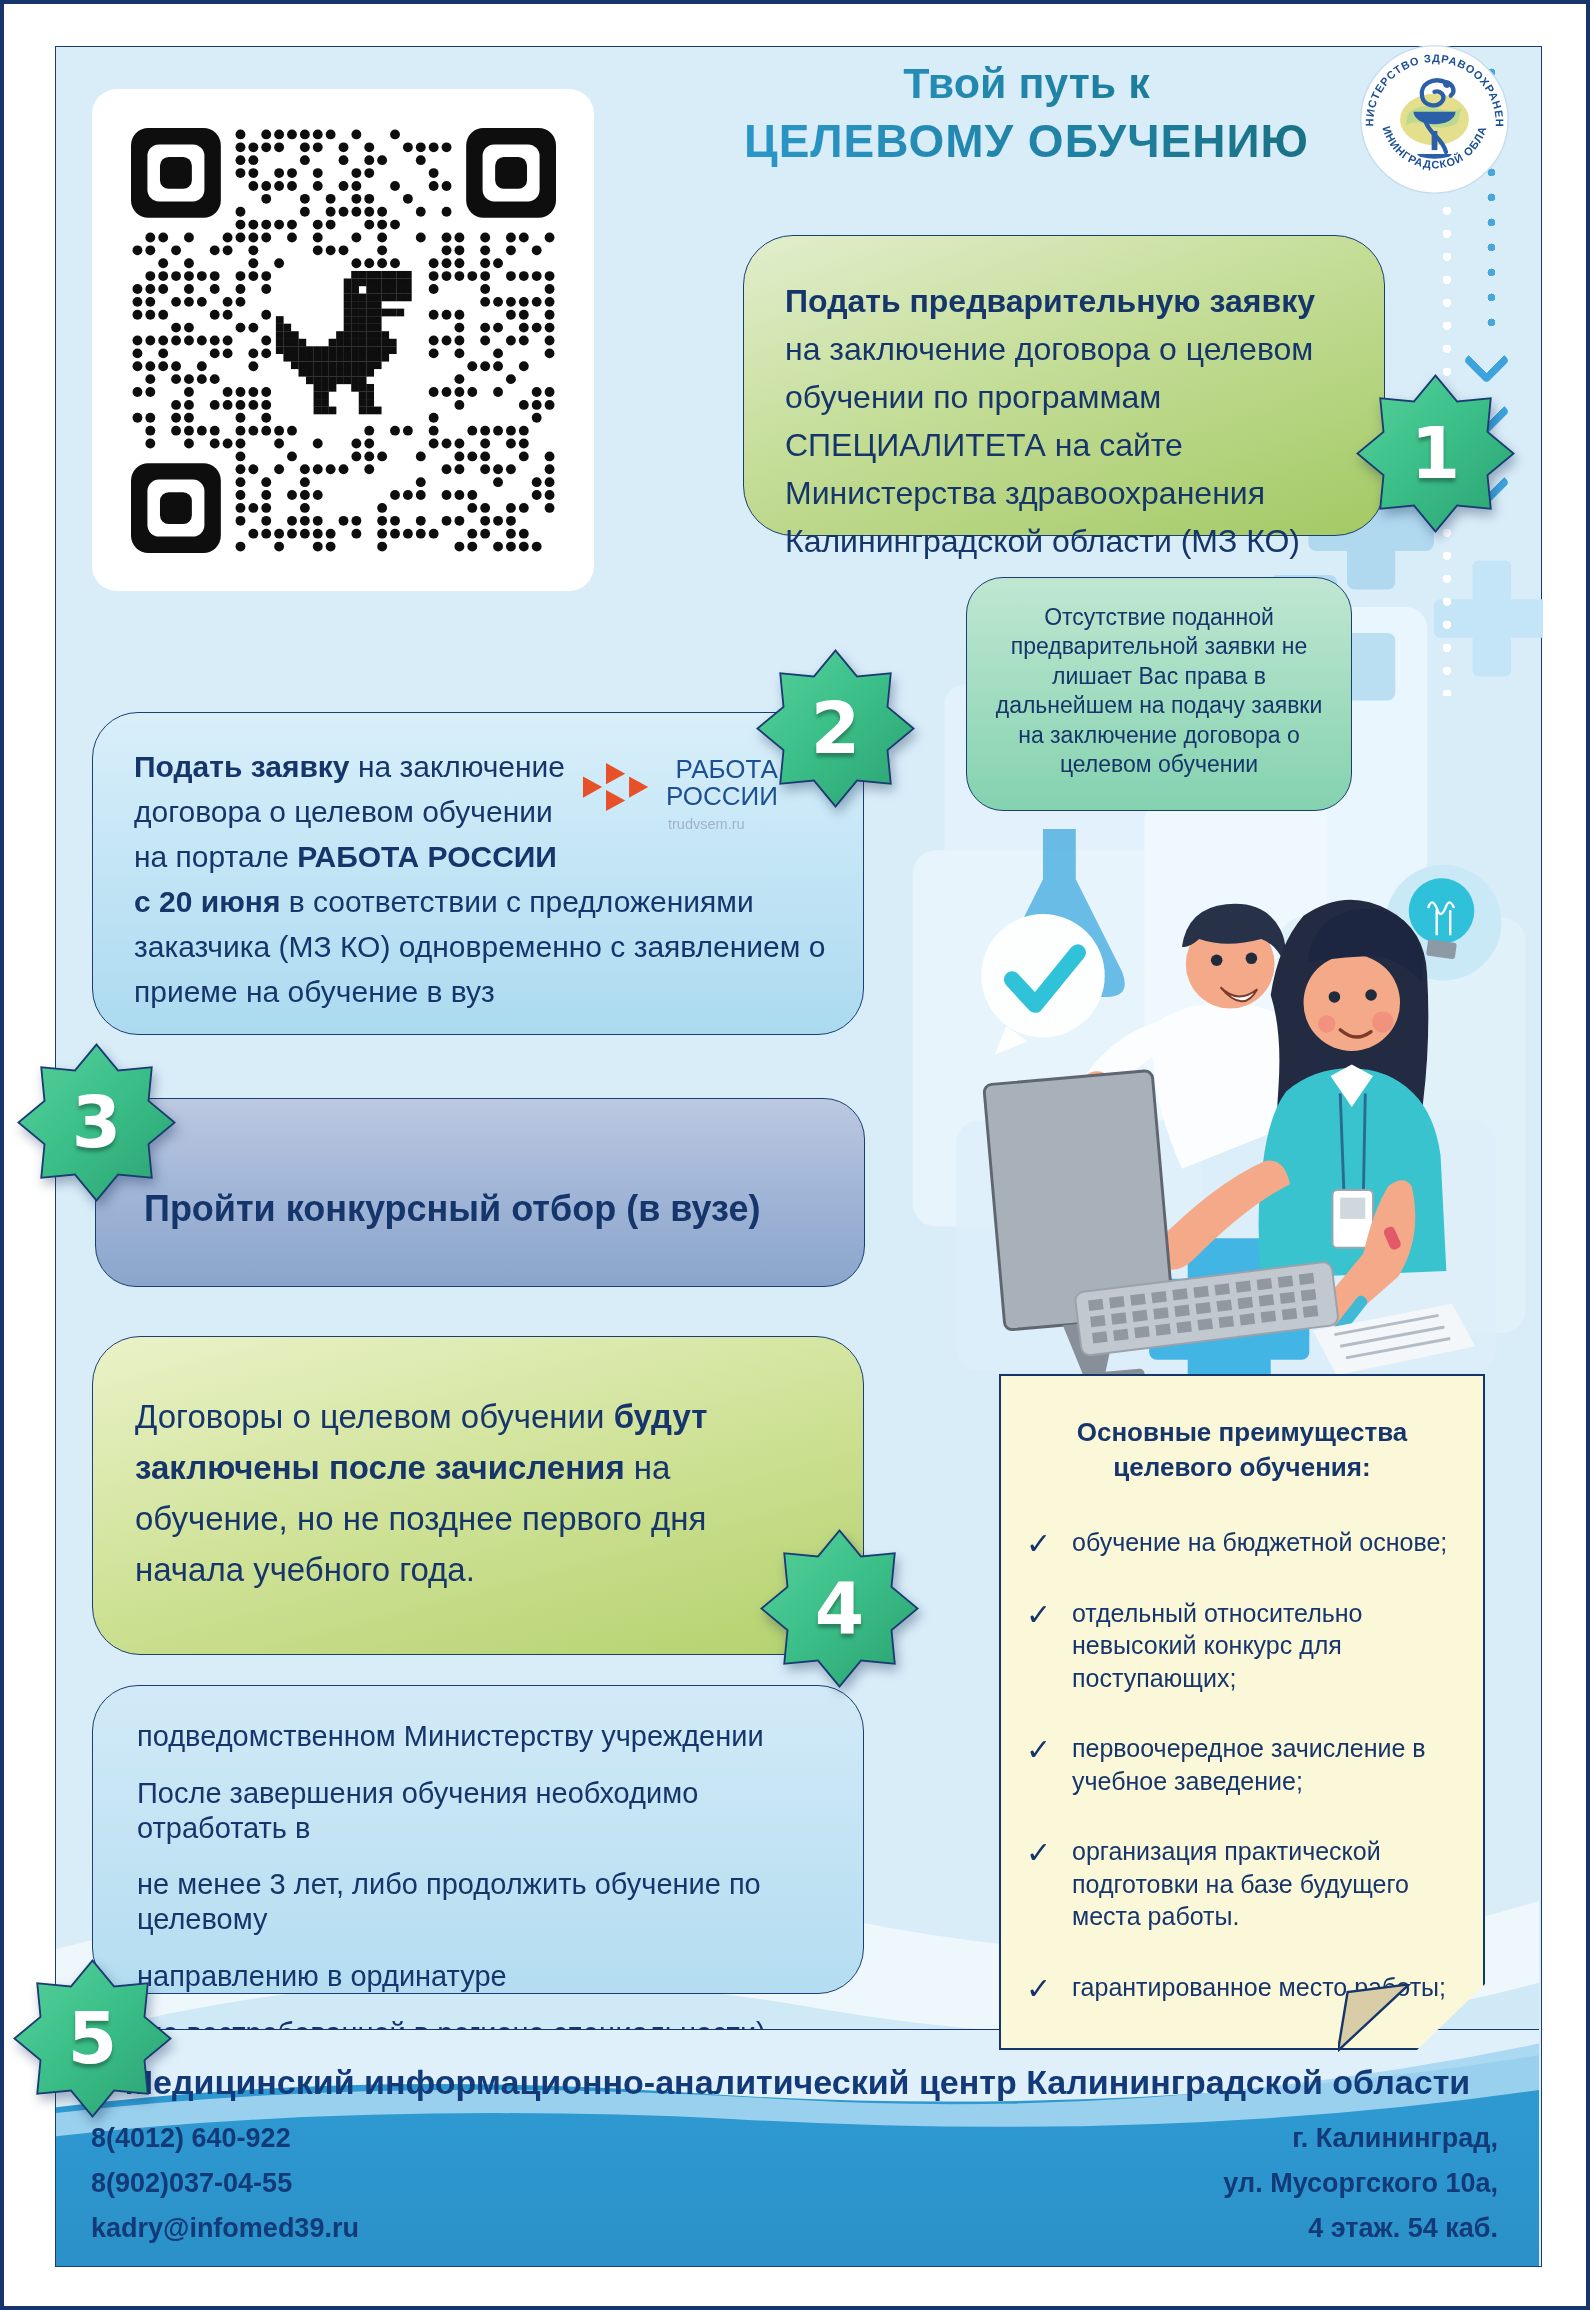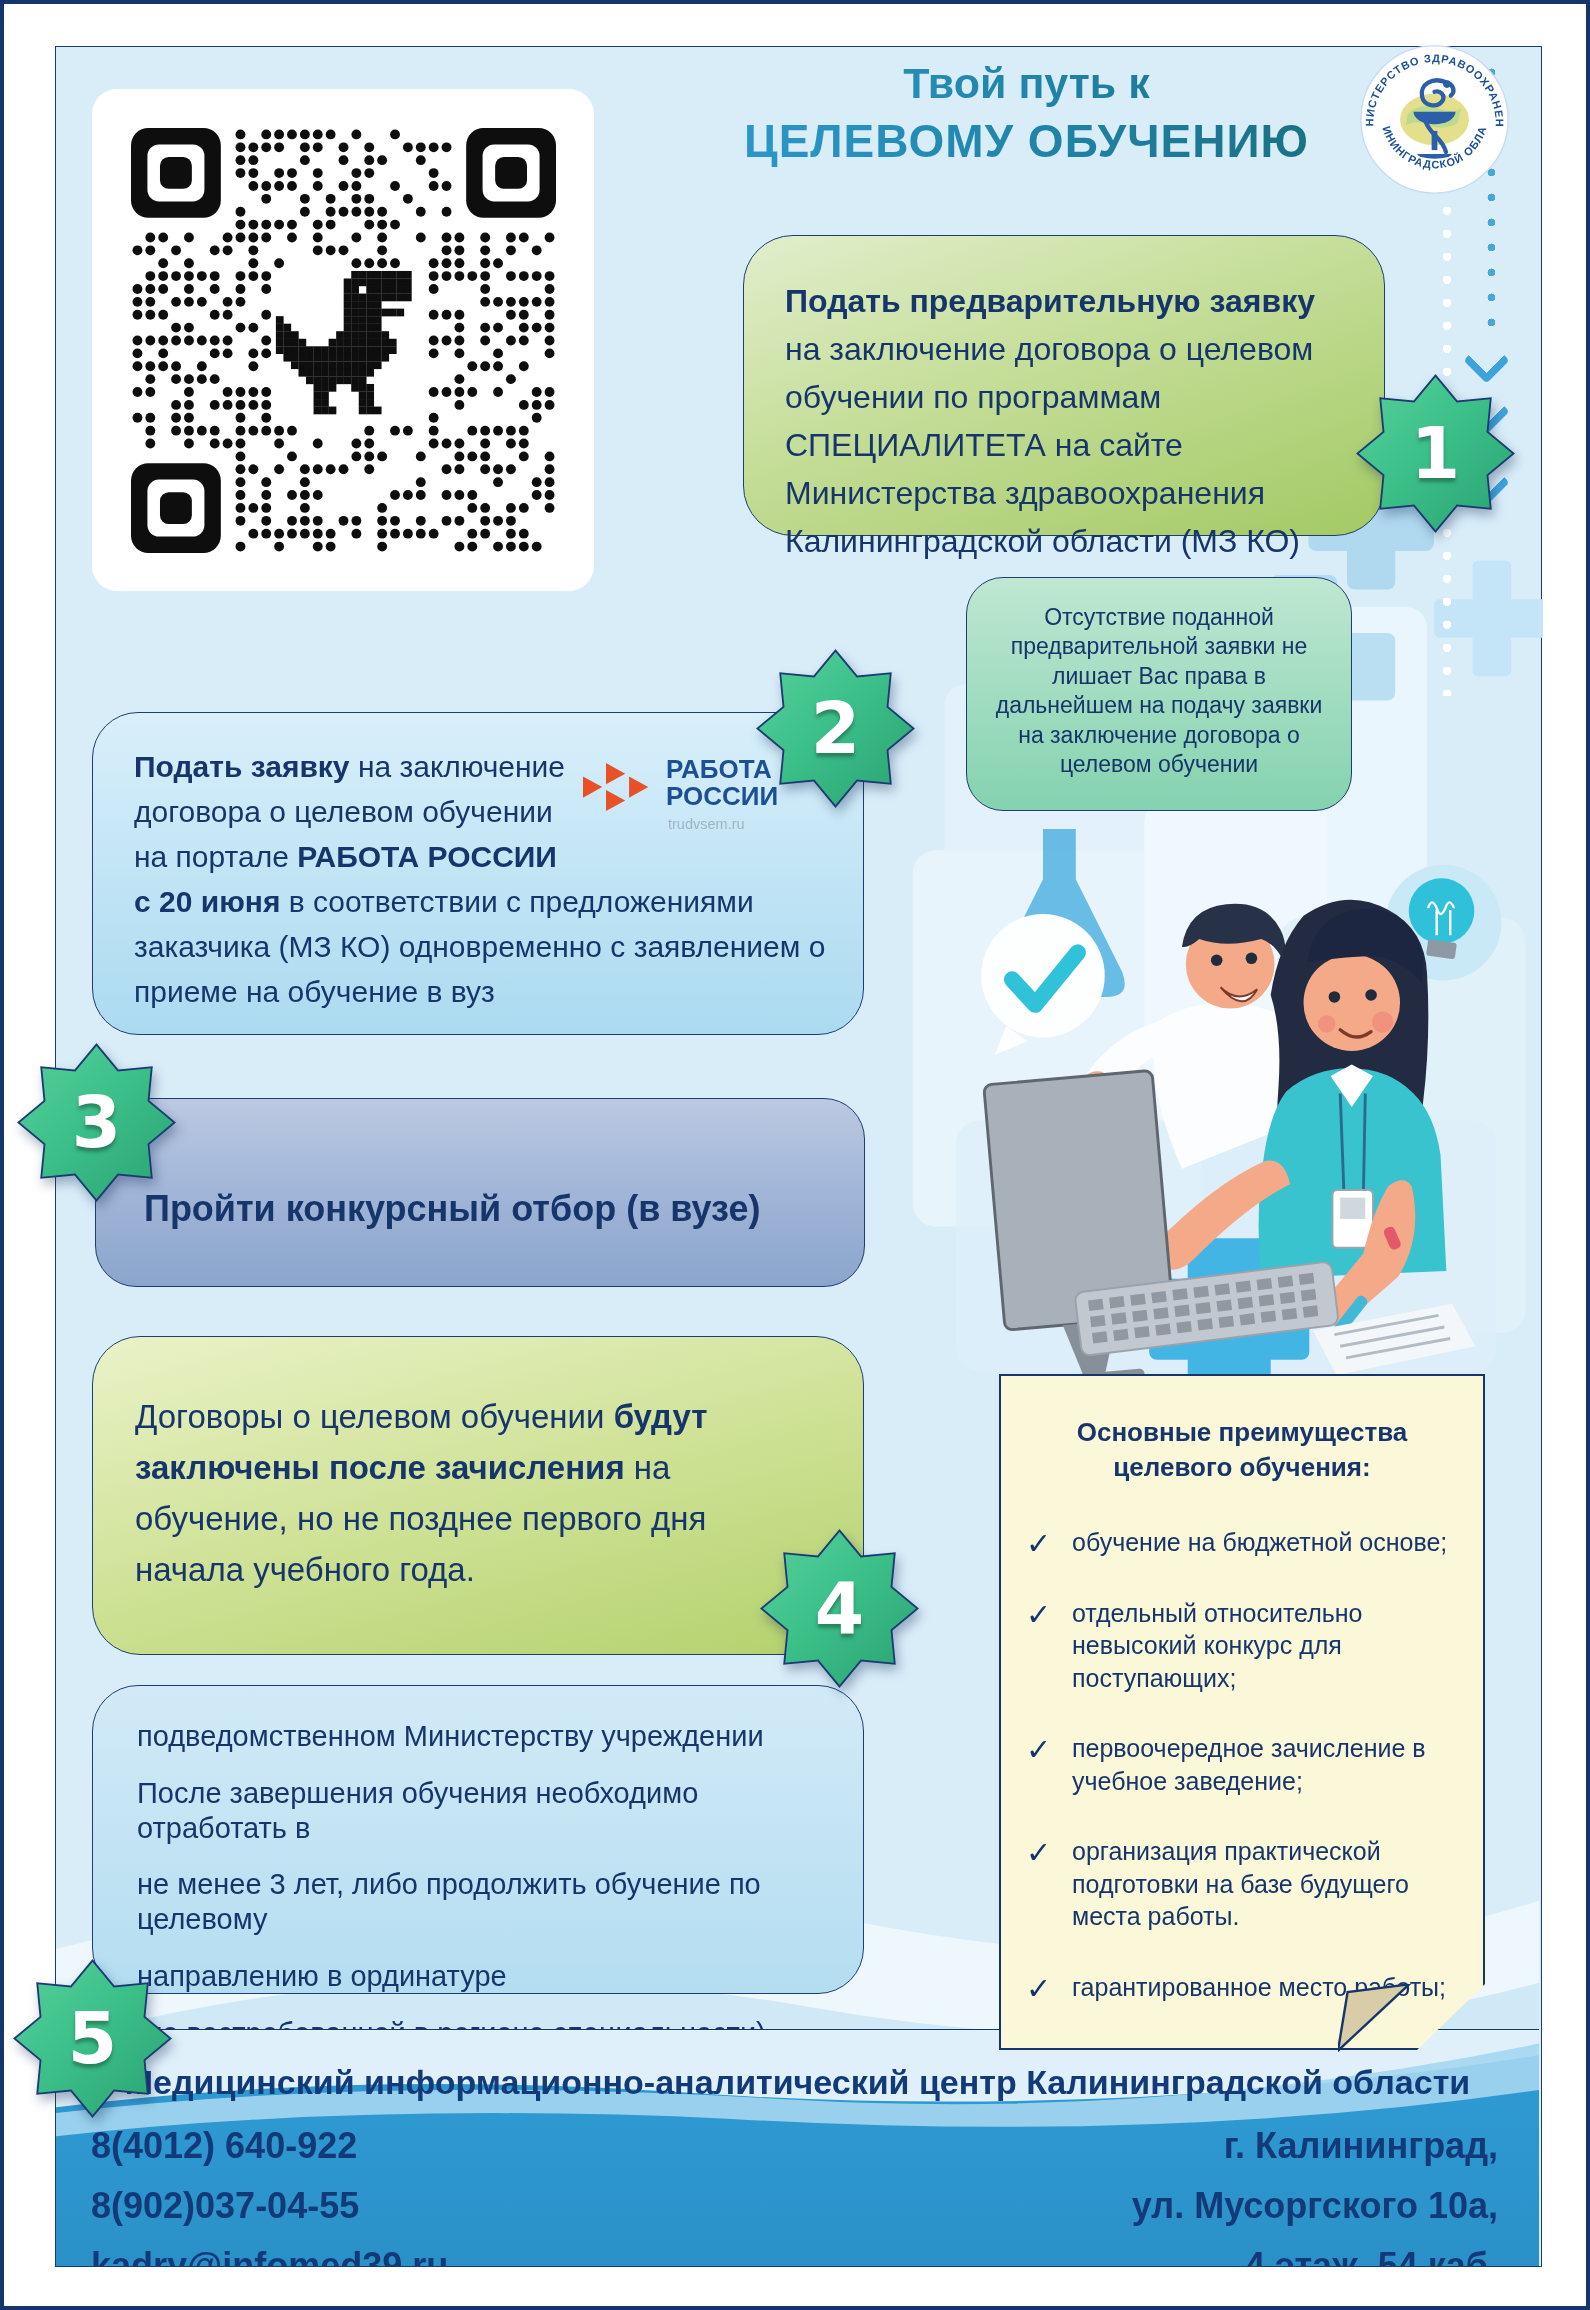--- a/index.html
+++ b/index.html
@@ -69,31 +69,31 @@
               color:#fff;font-weight:bold;font-size:71px;font-family:"DejaVu Sans",sans-serif;
               text-shadow:0 3.9px 3.9px rgba(0,0,0,.30);}
   .badge1{left:1300px;top:327px;}
   .badge2{left:700px;top:602px;}
   .badge3{left:-39px;top:996px;}
   .badge4{left:704px;top:1482px;}
   .badge5{left:-43px;top:1912px;}
   
   .rr{float:right;width:243px;height:97px;margin:5.8px 0 7.7px 13.5px;position:relative;}
   .rr svg{position:absolute;left:0;top:11.6px;}
-  .rr .rr-txt{position:absolute;left:83px;top:5.8px;font-weight:bold;font-size:26px;line-height:1.05;color:#1c4f93;}
+  .rr .rr-txt{position:absolute;left:83px;top:5.8px;font-weight:normal;font-size:26px;line-height:1.05;color:#1c4f93;text-align:right;}
   .rr .rr-site{position:absolute;left:85px;top:64px;font-size:14.5px;color:#9fb3c8;}
   
   .illus{position:absolute;left:842px;top:755px;width:647px;height:579px;z-index:1;}
   
   .footer{position:absolute;left:0;top:1982px;width:1483px;height:237px;z-index:2;
           background:linear-gradient(180deg,#309dd5 0%,#2b90c8 100%);border-top:1.9px solid #16356b;overflow:hidden;}
   .footer .fwaves{position:absolute;left:0;top:0;}
   .f-title{position:relative;margin-top:33px;text-align:center;font-weight:bold;font-size:34px;color:#123a78;z-index:1;}
   .f-cols{position:relative;display:flex;justify-content:space-between;padding:13.5px 41px 0 35px;z-index:1;}
-  .f-left,.f-right{font-weight:bold;font-size:36px;line-height:1.68;color:#123a78;}
+  .f-left,.f-right{font-weight:bold;font-size:27px;line-height:1.68;color:#123a78;}
   .f-right{text-align:right;}
 </style>
 </head>
 <body>
 
 <div class="poster">
   <div class="frame">
 
     <svg class="decor" style="left:869px;top:386px;" width="618" height="483" viewBox="0 0 640 500">
       <rect x="20" y="260" width="280" height="240" rx="22" fill="#e2f1fb"></rect>

